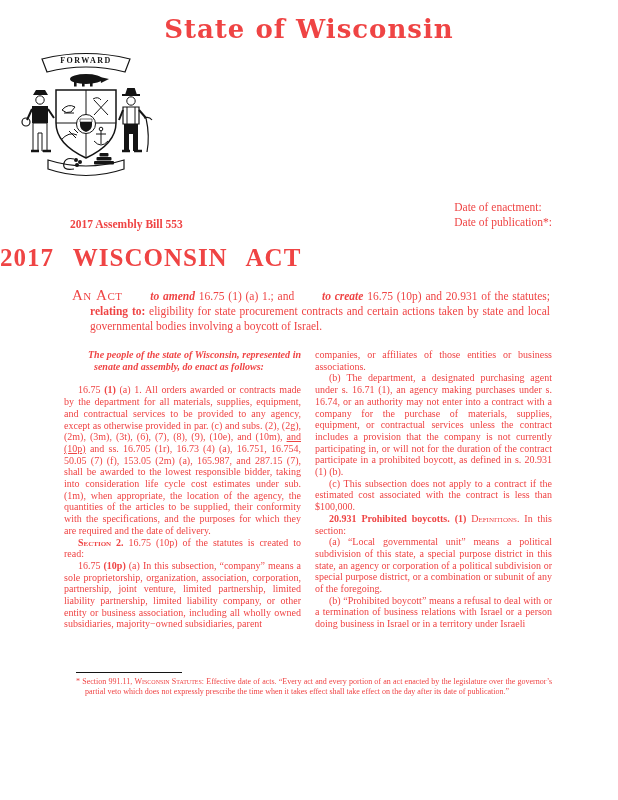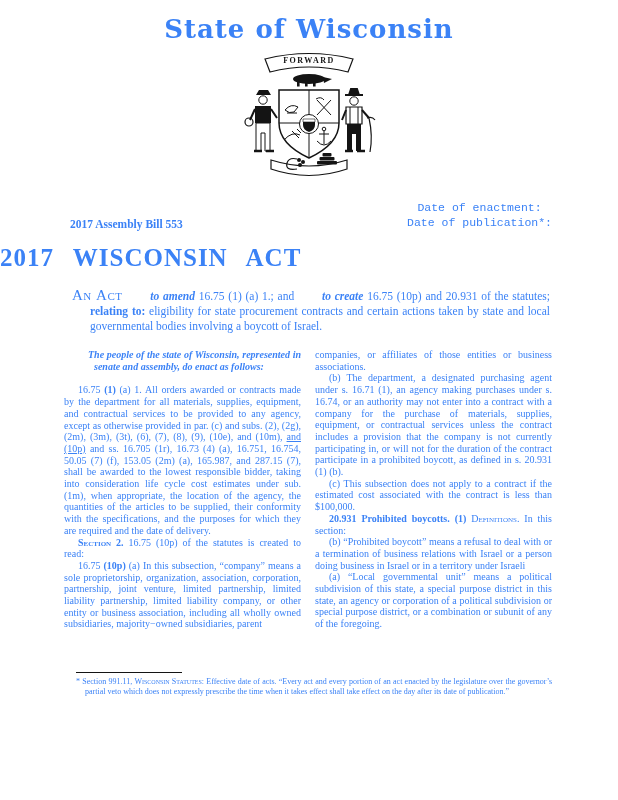--- a/index.html
+++ b/index.html
@@ -1,32 +1,32 @@
 <!DOCTYPE html>
 <html><head>
 <meta charset="utf-8">
 <style>
   html,body { margin:0; padding:0; }
   body { background:#ffffff; }
   .page {
     position:relative; width:618px; height:800px; background:#ffffff;
-    color:#3b82f6; font-family:"Liberation Serif", serif; overflow:hidden;
+    color:#ef4444; font-family:"Liberation Serif", serif; overflow:hidden;
   }
   .masthead {
     text-align:center; padding-top:14px; font-family:"DejaVu Serif", serif;
     font-size:26px; font-weight:bold; letter-spacing:1px;
   }
-  .crest { text-align:center; margin-top:4px; height:148px; }
+  .crest { text-align:left; margin-top:4px; height:148px; }
   .crest svg { display:inline-block; }
   .dates-row {
     display:flex; justify-content:space-between; align-items:flex-end;
     margin:4px 66px 0 70px; font-size:11.5px;
   }
   .bill-number { font-weight:bold; }
-  .dates { text-align:center; line-height:15px;font-family:Liberation Mono, monospace; }
+  .dates { text-align:left; line-height:15px; }
   .act-title {
     text-align:left; font-size:25px; font-weight:bold; margin:14px 0 0 0;
     letter-spacing:1px; word-spacing:12px;
   }
   .an-act {
     margin:16px 68px 0 72px; font-size:11.5px; line-height:15px;
     text-align:justify; padding-left:18px; text-indent:-18px;
   }
   .seg-anact { font-variant:small-caps; font-size:15px; letter-spacing:.5px; }
   .seg-b  { font-weight:bold; }
@@ -148,22 +148,22 @@
         <div class="para enacting"><span class="seg-bi">The people of the state of Wisconsin, represented in senate and assembly, do enact as follows:</span></div>
         <div class="para"><span>16.75 </span><span class="seg-b">(1)</span><span> (a) 1.  All orders awarded or contracts made by the department for all materials, supplies, equipment, and contractual services to be provided to any agency, except as otherwise provided in par. (c) and subs. (2), (2g), (2m), (3m), (3t), (6), (7), (8), (9), (10e), and (10m), </span><span class="seg-u">and (10p)</span><span> and ss. 16.705 (1r), 16.73 (4) (a), 16.751, 16.754, 50.05 (7) (f), 153.05 (2m) (a), 165.987, and 287.15 (7), shall be awarded to the lowest responsible bidder, taking into consideration life cycle cost estimates under sub. (1m), when appropriate, the location of the agency, the quantities of the articles to be supplied, their conformity with the specifications, and the purposes for which they are required and the date of delivery.</span></div>
         <div class="para"><span class="seg-scb">Section 2.</span><span>  16.75 (10p) of the statutes is created to read:</span></div>
         <div class="para"><span>16.75 </span><span class="seg-b">(10p)</span><span> (a)  In this subsection, “company” means a sole proprietorship, organization, association, corporation, partnership, joint venture, limited partnership, limited liability partnership, limited liability company, or other entity or business association, including all wholly owned subsidiaries, majority−owned subsidiaries, parent</span></div>
       </div>
     <div class="col">
         <div class="para cont"><span>companies, or affiliates of those entities or business associations.</span></div>
         <div class="para"><span>(b)  The department, a designated purchasing agent under s. 16.71 (1), an agency making purchases under s. 16.74, or an authority may not enter into a contract with a company for the purchase of materials, supplies, equipment, or contractual services unless the contract includes a provision that the company is not currently participating in, or will not for the duration of the contract participate in a prohibited boycott, as defined in s. 20.931 (1) (b).</span></div>
         <div class="para"><span>(c)  This subsection does not apply to a contract if the estimated cost associated with the contract is less than $100,000.</span></div>
         <div class="para"><span class="seg-b">20.931  Prohibited boycotts.  (1) </span><span class="seg-sc">Definitions.</span><span>  In this section:</span></div>
+        <div class="para"><span>(a)  “Local governmental unit” means a political subdivision of this state, a special purpose district in this state, an agency or corporation of a political subdivision or special purpose district, or a combination or subunit of any of the foregoing.</span></div>
         <div class="para"><span>(b)  “Prohibited boycott” means a refusal to deal with or a termination of business relations with Israel or a person doing business in Israel or in a territory under Israeli</span></div>
-        <div class="para"><span>(a)  “Local governmental unit” means a political subdivision of this state, a special purpose district in this state, an agency or corporation of a political subdivision or special purpose district, or a combination or subunit of any of the foregoing.</span></div>
       </div>
   </div>
 
   <div class="footnote-area">
     <div class="footnote-rule"></div>
     <p class="footnote"><span>*  Section 991.11, </span><span class="seg-sc">Wisconsin Statutes</span><span>:  Effective date of acts.  “Every act and every portion of an act enacted by the legislature over the governor’s partial veto which does not expressly prescribe the time when it takes effect shall take effect on the day after its date of publication.”</span></p>
   </div>
 
 </div>
 

